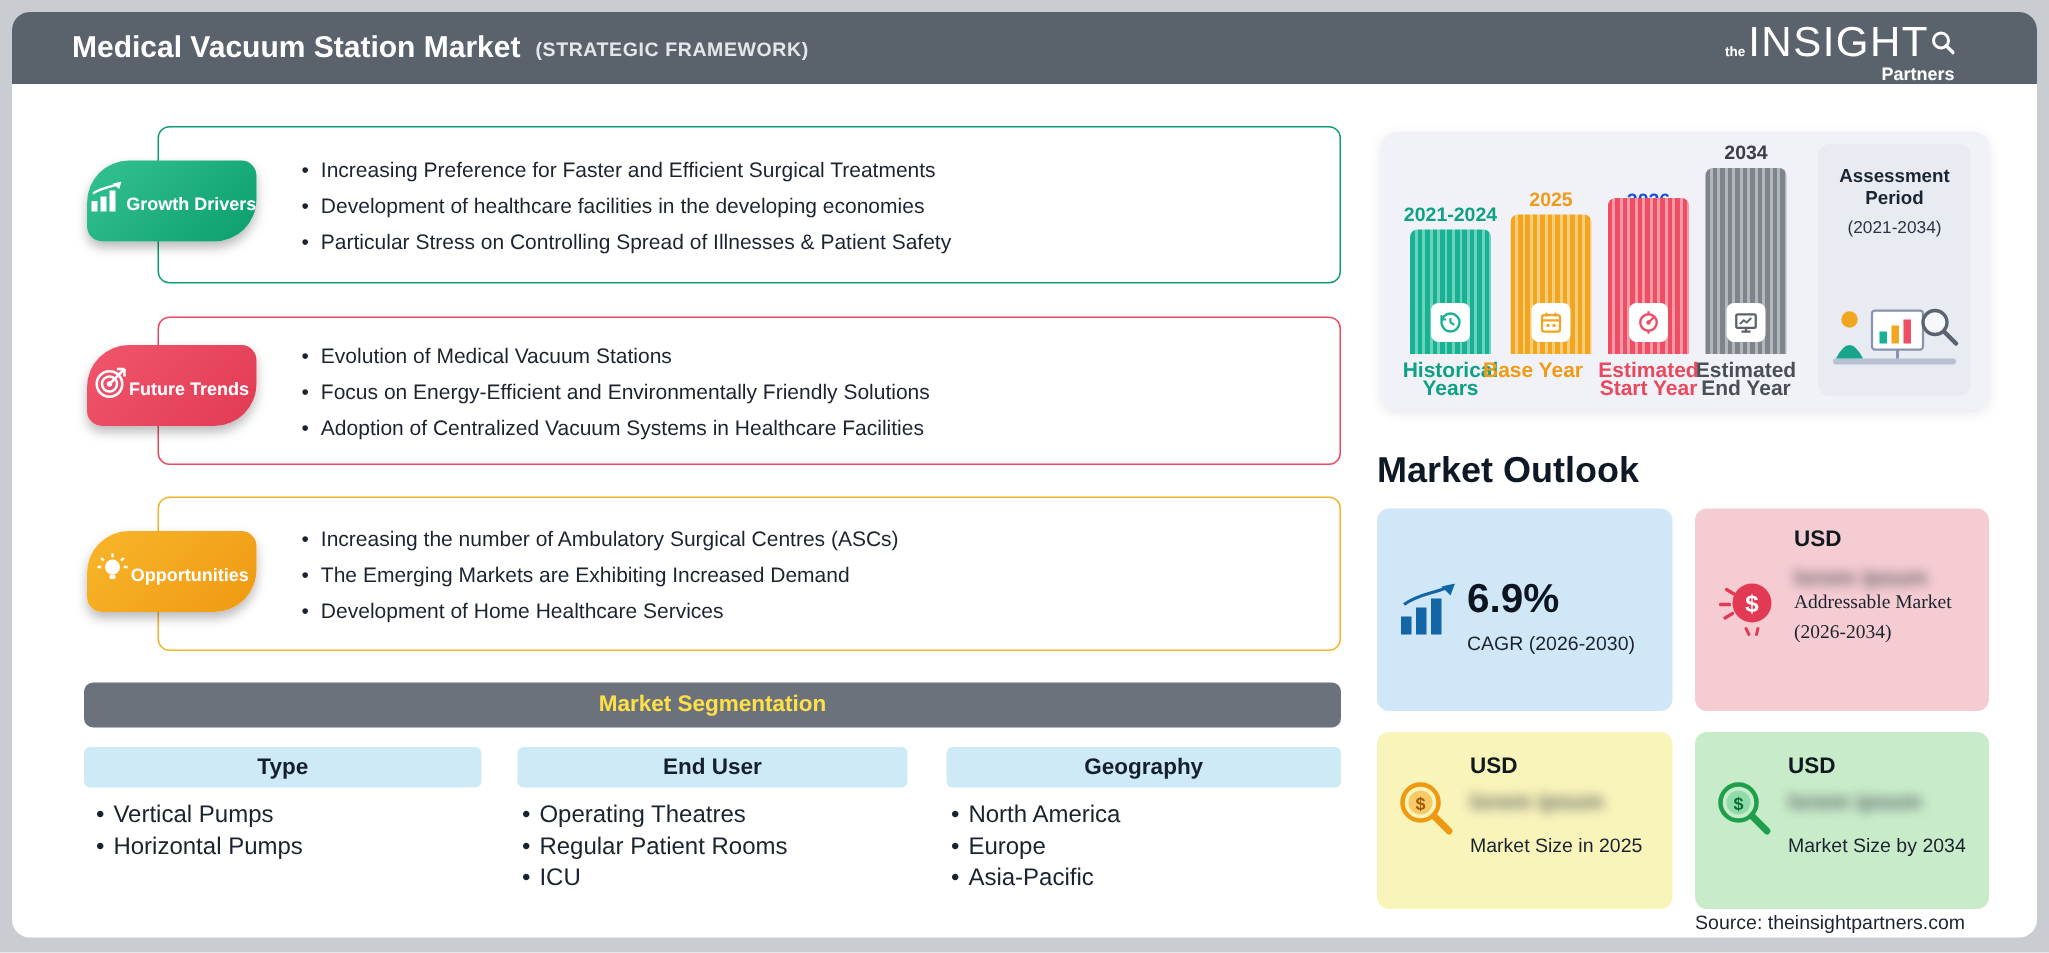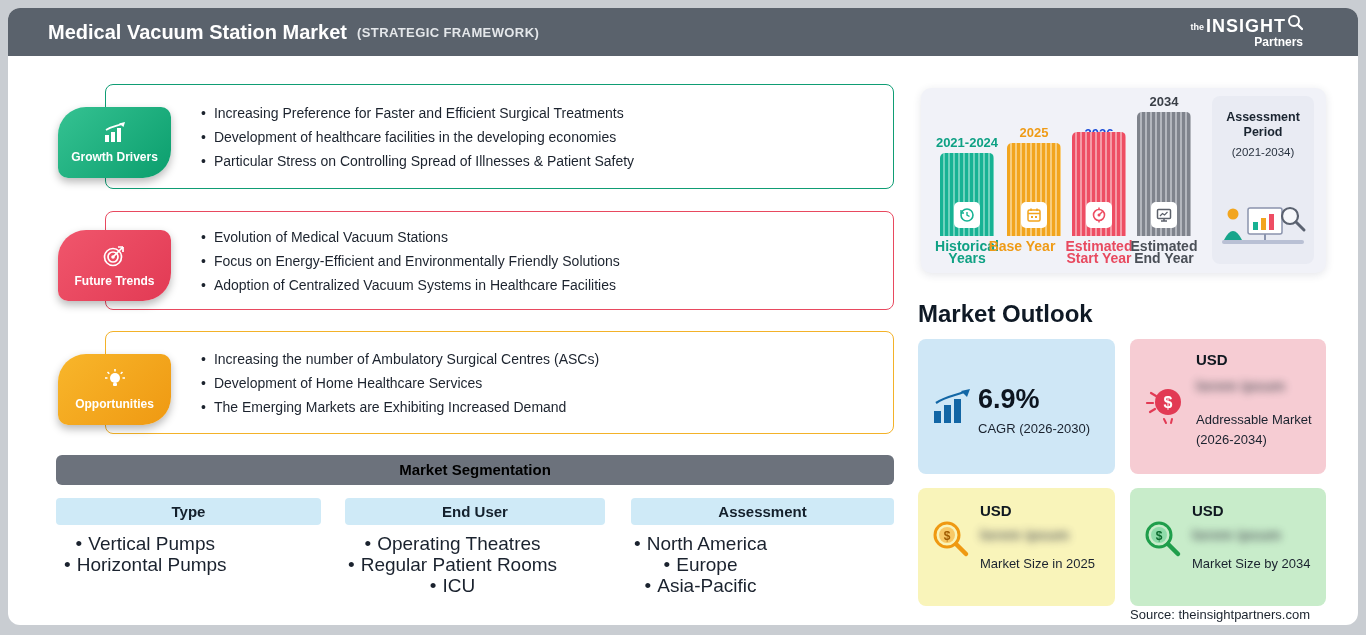--- a/index.html
+++ b/index.html
@@ -10,57 +10,57 @@
            background:#ffffff; border-radius:12px; overflow:hidden; }
 
   
   .header { position:absolute; left:0; top:0; width:100%; height:48px;
             background:#5a626c; display:flex; align-items:center; }
   .header-title { color:#ffffff; font-size:20px; font-weight:bold; margin-left:40px; }
   .header-subtitle { color:#e4e7ea; font-size:13px; font-weight:bold; margin-left:10px; letter-spacing:.4px; }
   .logo { position:absolute; right:55px; top:6px; text-align:right; color:#fff; line-height:1; }
   .logo-top { display:flex; align-items:flex-end; justify-content:flex-end; }
   .logo-the { font-size:9px; font-weight:bold; margin-right:2px; margin-bottom:3px; }
-  .logo-insight { font-size:18px; font-weight:bold; letter-spacing:1px; }
+  .logo-insight { font-size:28px; font-weight:normal; letter-spacing:1px; }
   .logo-glass { display:inline-block; margin-left:1px; }
   .logo-partners { font-size:12px; font-weight:bold; margin-top:1px; }
 
   
   .sec-box { position:absolute; left:97px; width:789px; border-radius:8px;
              display:flex; flex-direction:column; justify-content:center;
              padding-left:95px; gap:8px; background:#fff; }
   .sec-box.growth { top:76px; height:105px; border:1.6px solid #0f9d74; }
   .sec-box.trends { top:203px; height:99px; border:1.6px solid #e8495f; }
   .sec-box.opps   { top:323px; height:103px; border:1.6px solid #f3b229; }
   .sec-item { font-size:14px; color:#1c232e; display:flex; align-items:baseline; }
   .sec-item::before { content:"•"; margin-right:8px; font-size:14px; color:#1c232e; }
 
-  .badge { position:absolute; left:50px; width:113px; height:71px;
-           display:flex; flex-direction:column; align-items:center; justify-content:center;
+  .badge { position:absolute; left:50px; width:113px; height:54px;
+           display:flex; flex-direction:row; align-items:center; justify-content:center;
            border-radius:28px 10px 28px 10px; box-shadow:0 4px 8px rgba(0,0,0,.28); }
   .badge.growth { top:99px;  background:linear-gradient(135deg,#35c292,#0b9e6d); }
   .badge.trends { top:222px; background:linear-gradient(135deg,#f0566c,#e23a54); }
   .badge.opps   { top:346px; background:linear-gradient(135deg,#f8b62b,#ef9912); }
   .badge-label { color:#fff; font-size:12px; font-weight:bold; margin-top:3px; }
 
   
   .seg-bar { position:absolute; left:48px; top:447px; width:838px; height:30px;
-             background:#6c727c; border-radius:6px; color:#000000; font-size:15px;
+             background:#6c727c; border-radius:6px; color:#fde047; font-size:15px;
              font-weight:bold; text-align:center; line-height:30px; }
   .seg-head { position:absolute; top:490px; height:27px; background:#cfeaf7;
               border-radius:4px; color:#14202c; font-size:15px; font-weight:bold;
               text-align:center; line-height:27px; }
   .seg-head.c0 { left:48px; width:265px; }
   .seg-head.c1 { left:337px; width:260px; }
   .seg-head.c2 { left:623px; width:263px; }
   .seg-list { position:absolute; top:525px; list-style:none; }
   .seg-list.c0 { left:56px; }
   .seg-list.c1 { left:340px; }
   .seg-list.c2 { left:626px; }
-  .seg-list li { font-size:19px; color:#1a222e; line-height:21px;text-align:center; }
+  .seg-list li { font-size:16px; color:#1a222e; line-height:21px; }
   .seg-list li::before { content:"•"; margin-right:6px; }
 
   
   .tl-card { position:absolute; left:913px; top:80px; width:405px; height:185px;
              background:#f1f2f8; border-radius:10px; box-shadow:0 2px 8px rgba(40,50,80,.12); }
   .tl-bar { position:absolute; width:54px; border-radius:5px 5px 0 0; bottom:37px; }
   .tl-bar.b0 { left:19px;  height:83px;  background:repeating-linear-gradient(90deg,#17b294 0 3px,#6fd2bd 3px 5px); }
   .tl-bar.b1 { left:86px;  height:93px;  background:repeating-linear-gradient(90deg,#f2a51e 0 3px,#f8cd7e 3px 5px); }
   .tl-bar.b2 { left:151px; height:104px; background:repeating-linear-gradient(90deg,#ee4d63 0 3px,#f59aa6 3px 5px); }
   .tl-bar.b3 { left:216px; height:124px; background:repeating-linear-gradient(90deg,#7f838c 0 3px,#b3b6bd 3px 5px); }
@@ -95,21 +95,21 @@
   .ocard.c3 { left:1122px; top:480px; width:196px; height:118px; background:#c8ecca; }
   .cagr-value { position:absolute; left:60px; top:45px; font-size:27px; font-weight:bold; color:#0d1520; }
   .cagr-label { position:absolute; left:60px; top:82px; font-size:13px; color:#1a222e; }
   .cagr-icon { position:absolute; left:14px; top:50px; }
   .usd { position:absolute; font-size:15px; font-weight:bold; color:#101820; }
   .masked { position:absolute; font-size:15px; font-weight:bold; color:#4a4f57;
             filter:blur(4px); opacity:.85; }
   .ocard-label { position:absolute; font-size:13px; color:#1a222e; line-height:20px; width:122px; }
   .ocard.c1 .usd { left:66px; top:12px; }
   .ocard.c1 .masked { left:66px; top:38px; }
-  .ocard.c1 .ocard-label { left:66px; top:71px; }
+  .ocard.c1 .ocard-label { left:66px; top:52px;font-family:Liberation Serif, serif; }
   .ocard.c1 .side-icon { position:absolute; left:10px; top:40px; }
   .ocard.c2 .usd { left:62px; top:14px; }
   .ocard.c2 .masked { left:62px; top:38px; }
   .ocard.c2 .ocard-label { left:62px; top:66px; }
   .ocard.c2 .side-icon { position:absolute; left:8px; top:28px; }
   .ocard.c3 .usd { left:62px; top:14px; }
   .ocard.c3 .masked { left:62px; top:38px; }
   .ocard.c3 .ocard-label { left:62px; top:66px; }
   .ocard.c3 .side-icon { position:absolute; left:8px; top:28px; }
 
@@ -169,38 +169,38 @@
           <circle cx="10" cy="13" r="1.8" fill="#fff"></circle>
           <path d="M10 13 L20 3" stroke="#fff" stroke-width="1.7"></path>
           <path d="M20 3 h-5 M20 3 v5" stroke="#fff" stroke-width="1.7" fill="none"></path>
         </svg>
     </span>
     <span class="badge-label">Future Trends</span>
   </div>
 
   <div class="sec-box opps">
     <div class="sec-item">Increasing the number of Ambulatory Surgical Centres (ASCs)</div>
+    <div class="sec-item">The Emerging Markets are Exhibiting Increased Demand</div>
     <div class="sec-item">Development of Home Healthcare Services</div>
-    <div class="sec-item">The Emerging Markets are Exhibiting Increased Demand</div>
   </div>
   <div class="badge opps">
     <span>
       <svg width="24" height="22" viewBox="0 0 24 22">
           <circle cx="12" cy="10" r="5" fill="#fff"></circle>
           <rect x="10" y="15" width="4" height="3" rx="1" fill="#fff"></rect>
           <path d="M12 1 v2.5 M4.5 4 l1.8 1.8 M19.5 4 l-1.8 1.8 M2 10 h2.5 M19.5 10 H22" stroke="#fff" stroke-width="1.6"></path>
         </svg>
     </span>
     <span class="badge-label">Opportunities</span>
   </div>
 
   <div class="seg-bar">Market Segmentation</div>
   <div class="seg-head c0">Type</div>
   <div class="seg-head c1">End User</div>
-  <div class="seg-head c2">Assessment</div>
+  <div class="seg-head c2">Geography</div>
 
   <ul class="seg-list c0">
     <li>Vertical Pumps</li>
     <li>Horizontal Pumps</li>
   </ul>
   <ul class="seg-list c1">
     <li>Operating Theatres</li>
     <li>Regular Patient Rooms</li>
     <li>ICU</li>
   </ul>

